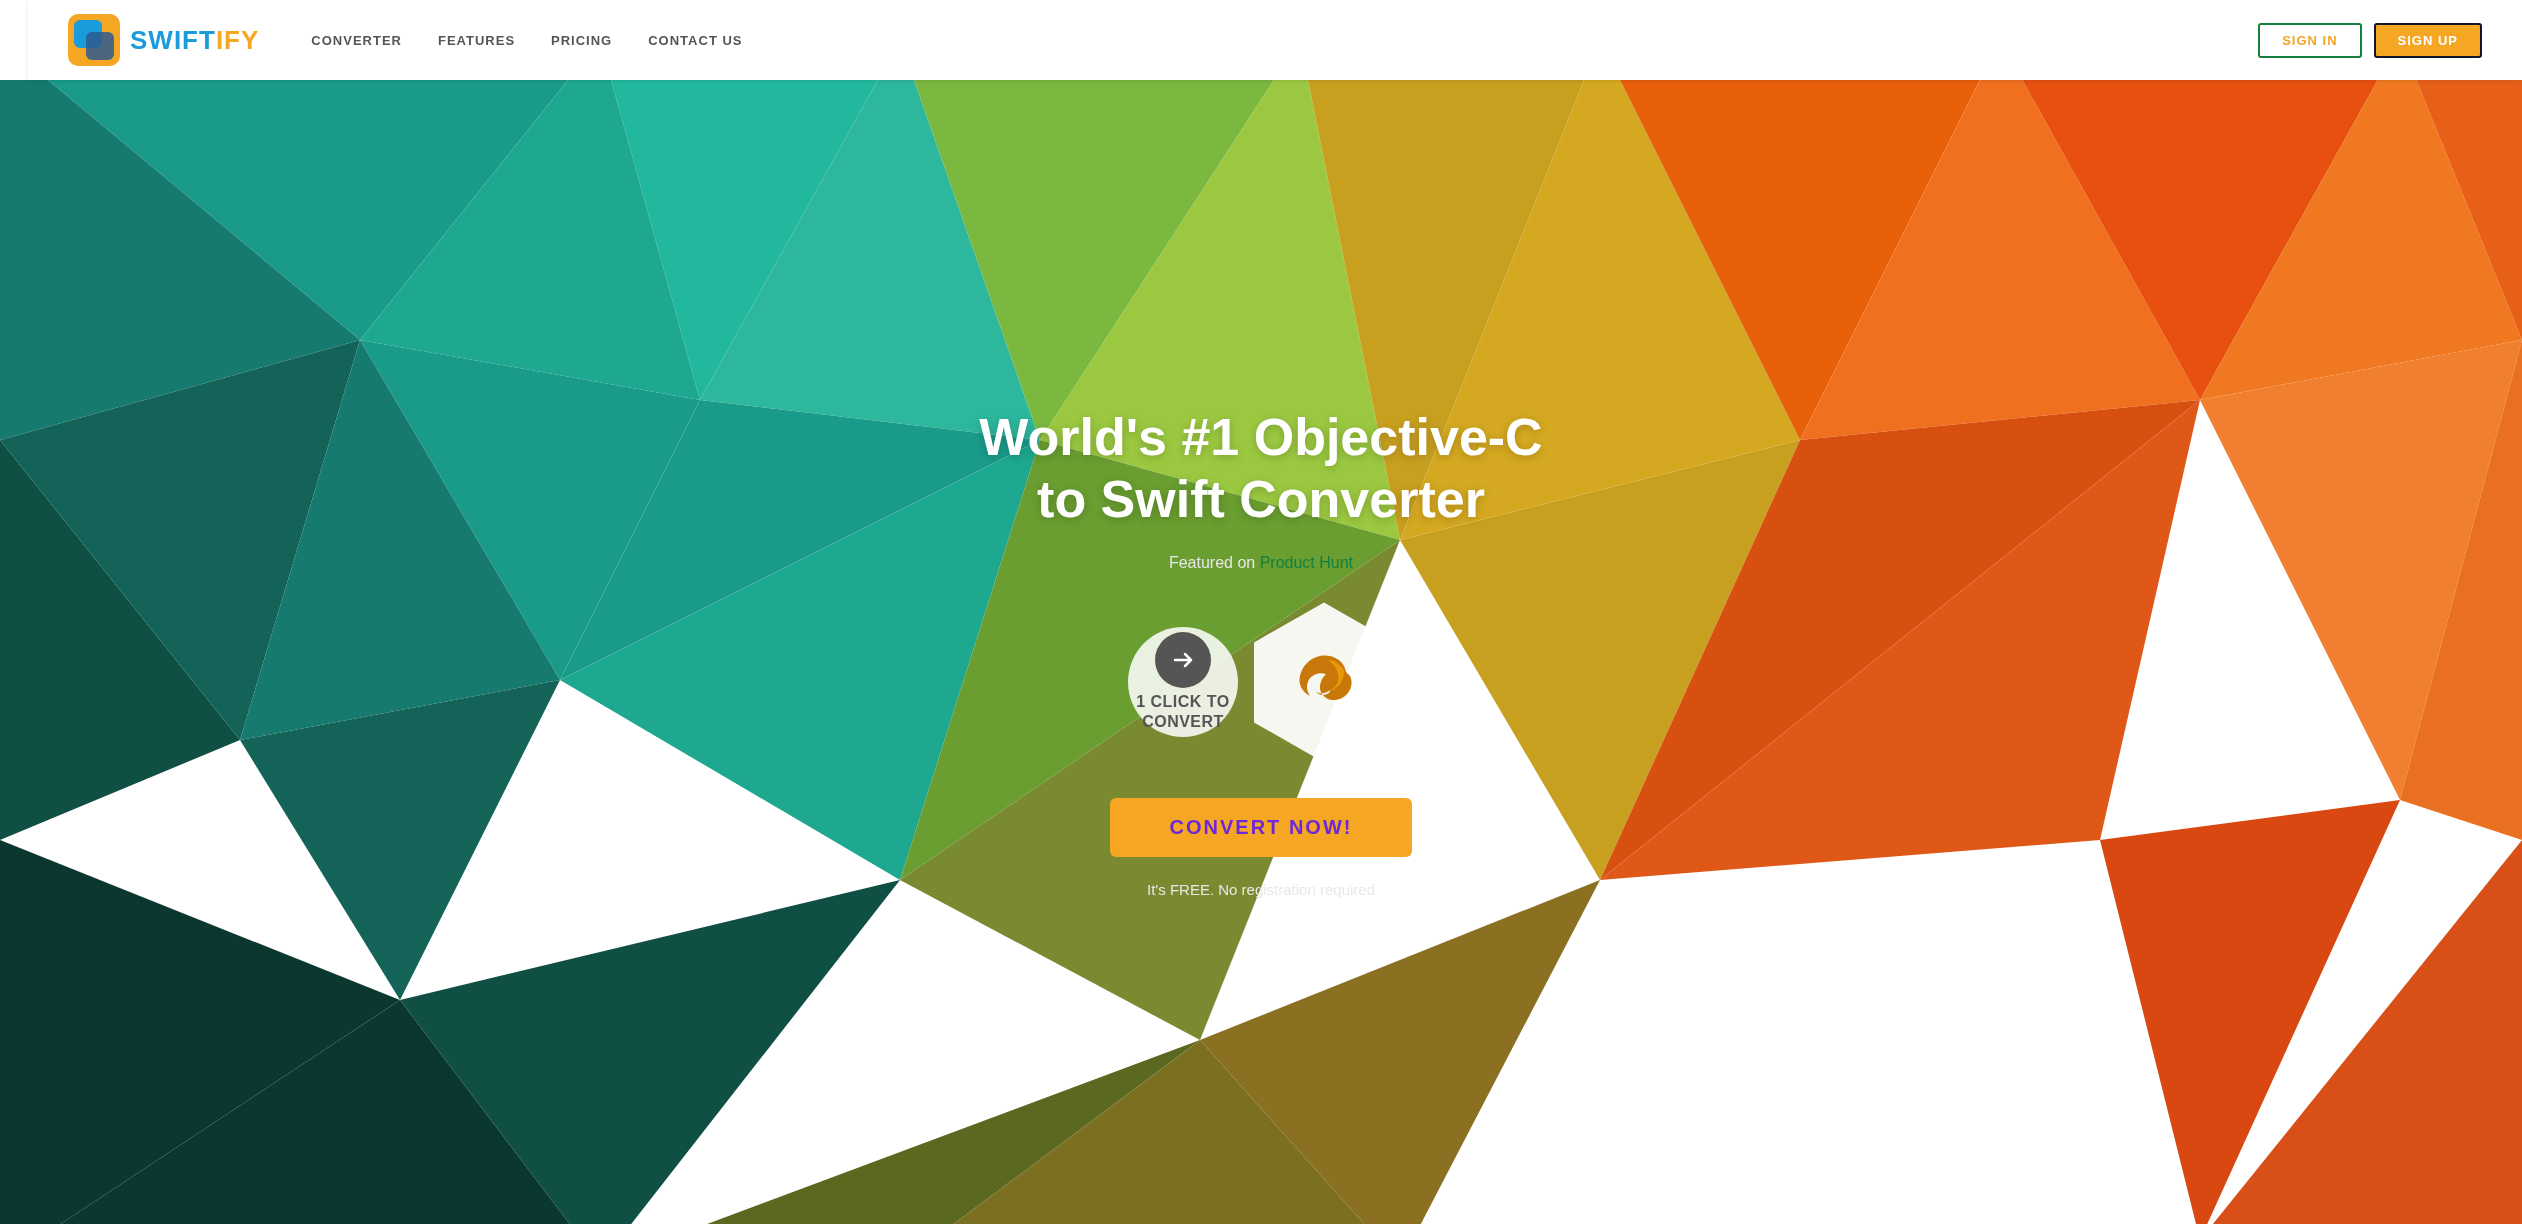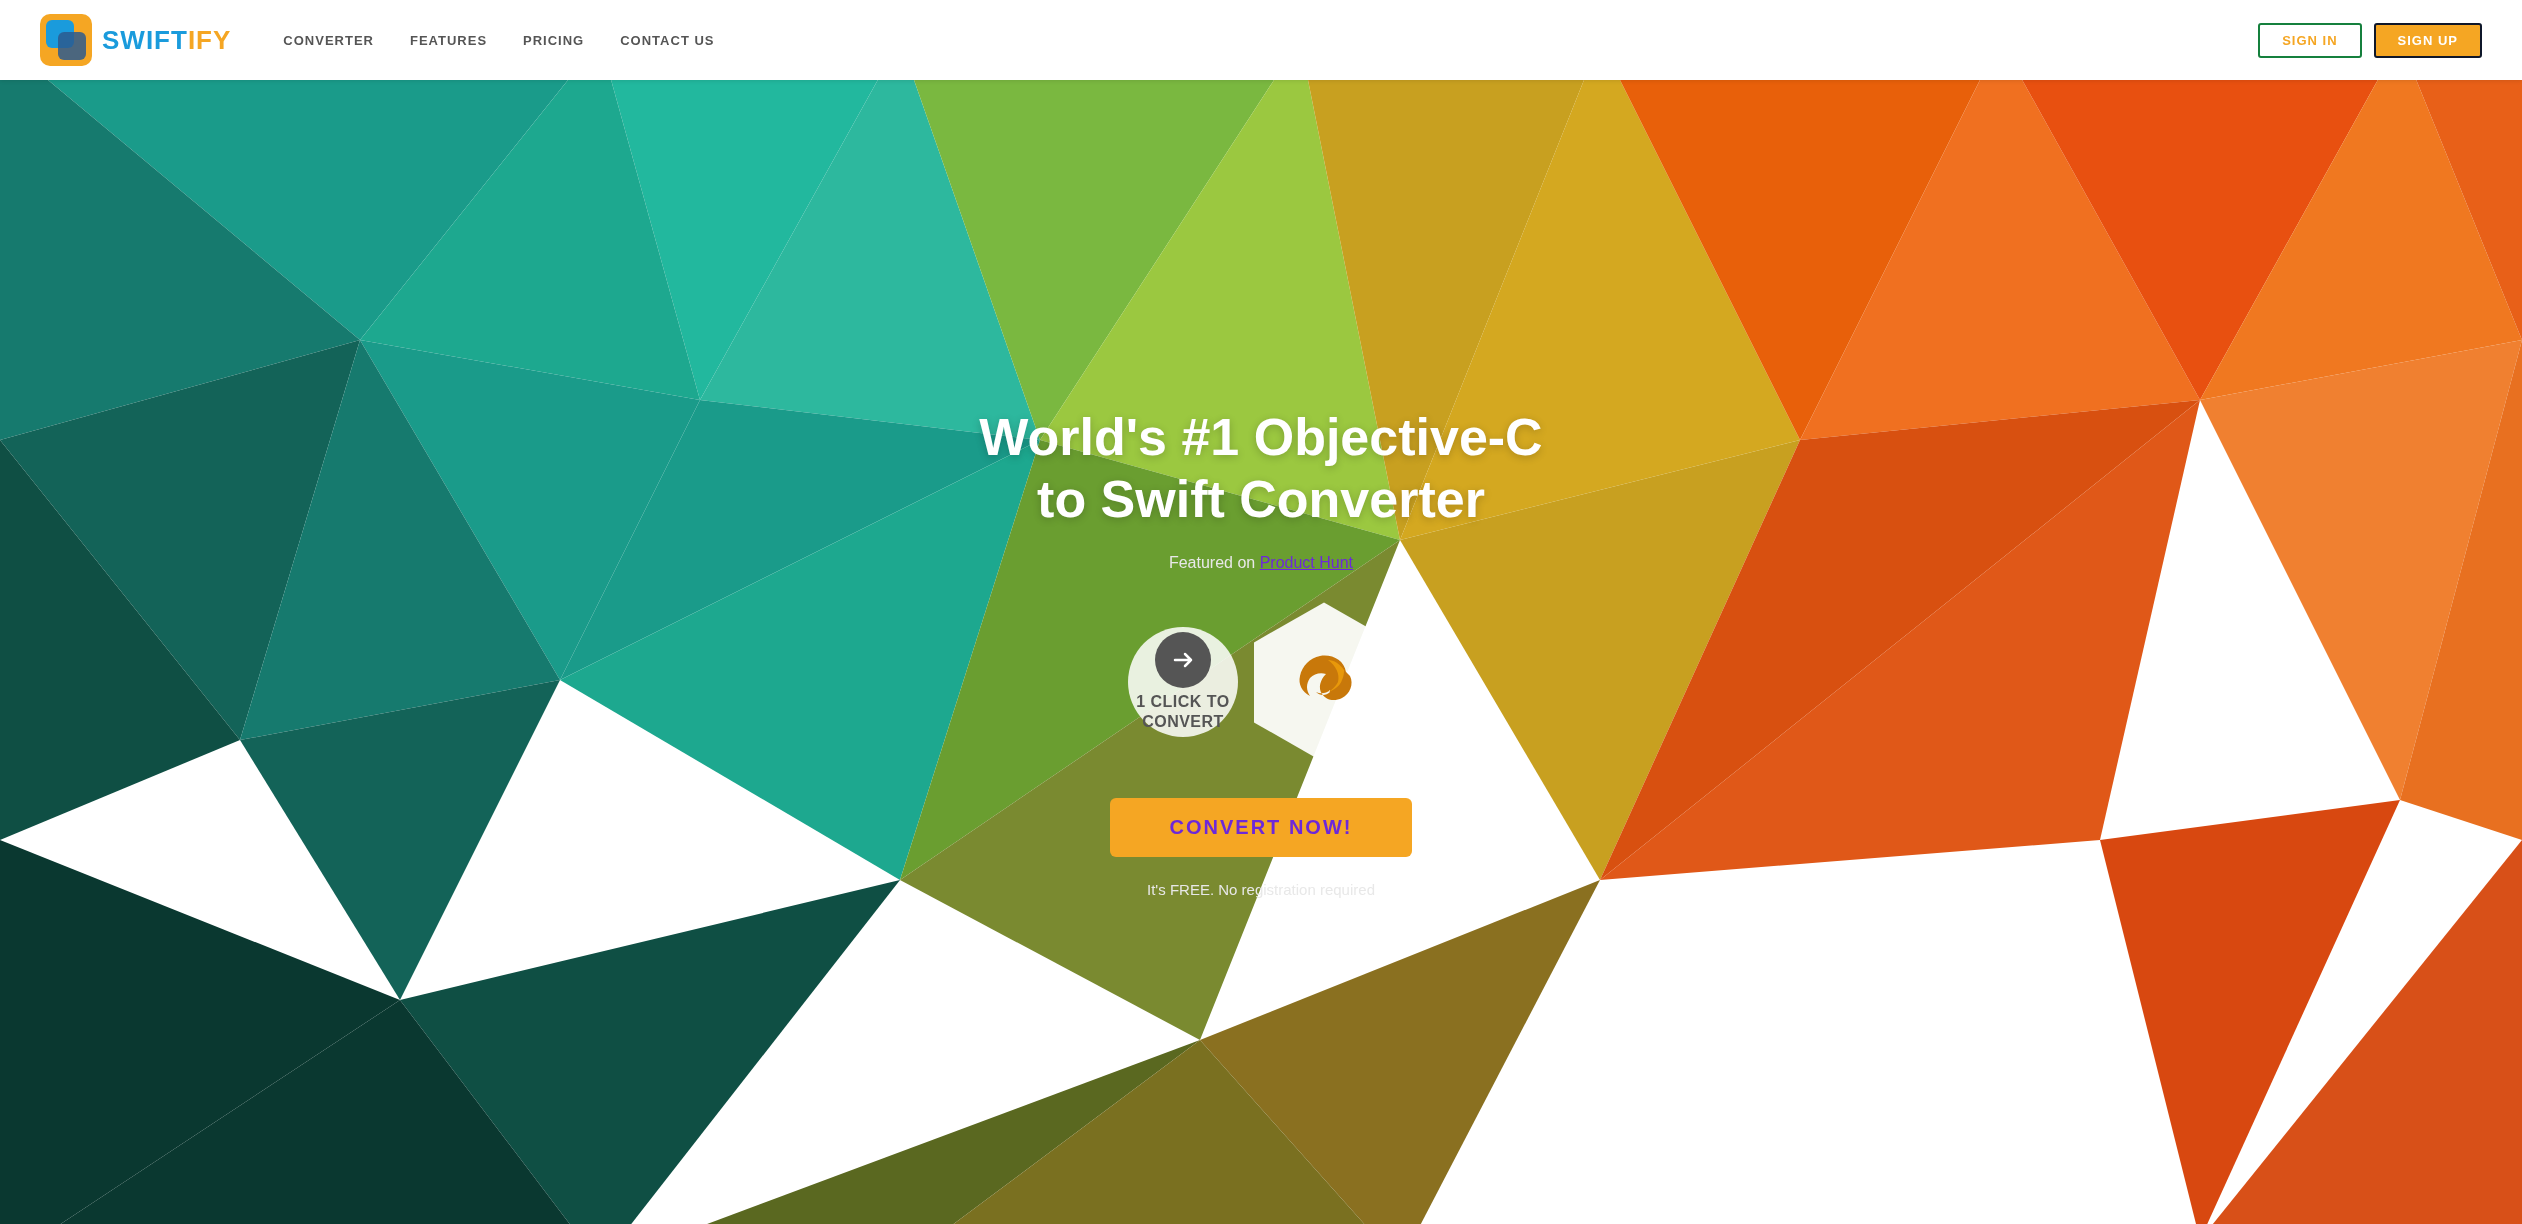--- a/index.html
+++ b/index.html
@@ -9,20 +9,21 @@
     .header {
       display: flex;
       align-items: center;
       justify-content: space-between;
       background: #fff;
       padding: 0 40px;
       height: 80px;
       position: relative;
       z-index: 10;
       box-shadow: 0 1px 4px rgba(0,0,0,0.1);
+      margin-left: 28px;
     }
     .header-left {
       display: flex;
       align-items: center;
       gap: 32px;
     }
     .logo-wrapper {
       display: flex;
       align-items: center;
       gap: 10px;
@@ -120,22 +121,21 @@
       text-shadow: 0 2px 8px rgba(0,0,0,0.2);
       max-width: 700px;
     }
 
     .hero-featured {
       color: #e8e8e8;
       font-size: 16px;
       margin-top: 4px;
     }
     .hero-featured a {
-      color: #6d28d9;
-      text-decoration: underline;
+      color: #15803d;
       cursor: pointer;
     }
 
     .icons-row {
       display: flex;
       align-items: center;
       gap: 16px;
       margin-top: 10px;
     }
 

